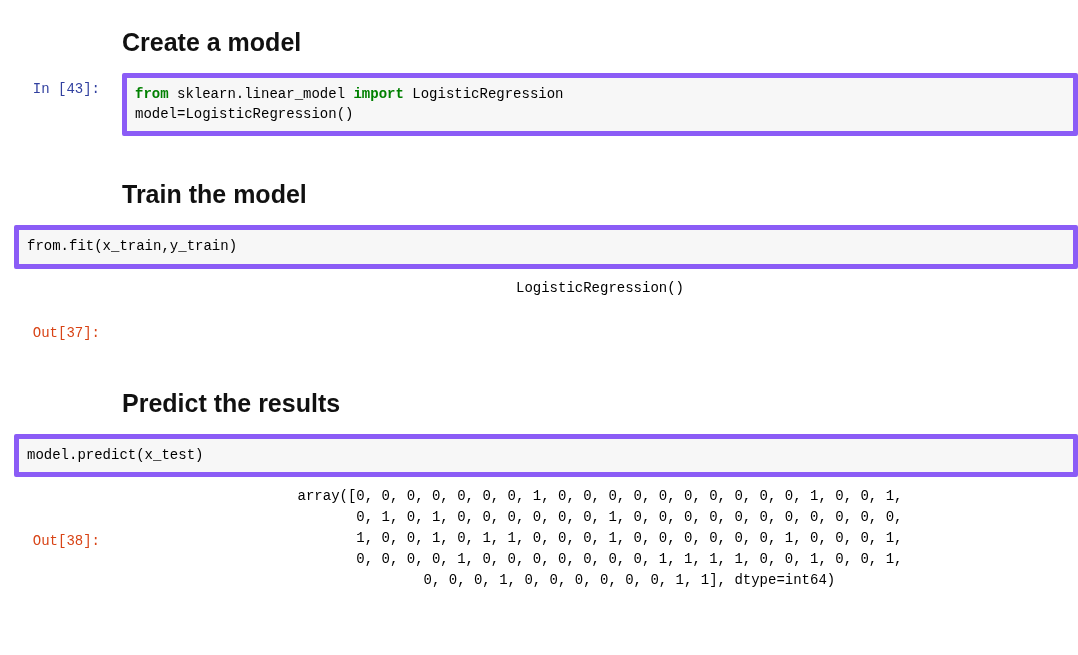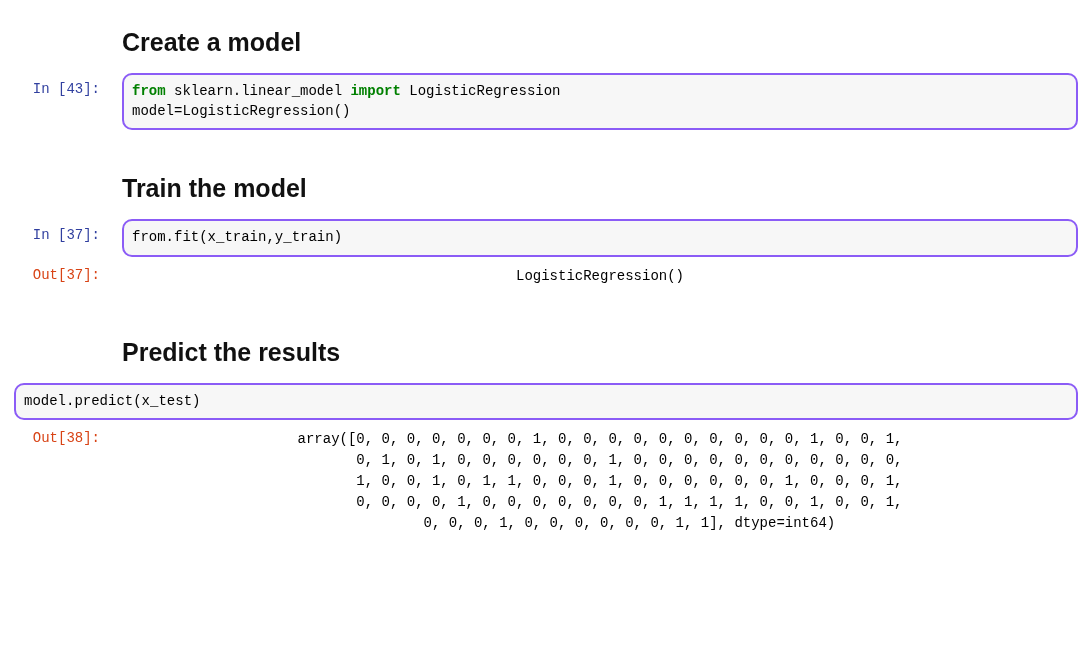--- a/index.html
+++ b/index.html
@@ -22,34 +22,35 @@
       padding: 8px 8px 4px 0;
       font-family: "SFMono-Regular", Consolas, "Liberation Mono", Menlo, monospace;
       font-size: 14px;
       box-sizing: border-box;
     }
     .prompt.in {
       color: #303f9f;
     }
     .prompt.out {
       color: #d84315;
+      margin-top: 46px;
     }
     .prompt.empty {
       color: transparent;
     }
     .cell-body {
       flex: 1;
       padding: 0;
       overflow: hidden;
       margin-left: 14px;
     }
     .code-input {
       background: #f7f7f7;
-      border: 2px solid #8b5cf6;
-      border-radius: 10px;
+      border: 5px solid #8b5cf6;
+      border-radius: 2px;
       padding: 7px 8px;
       font-family: "SFMono-Regular", Consolas, "Liberation Mono", Menlo, monospace;
       font-size: 14px;
       line-height: 1.4;
       white-space: pre;
       color: #000;
     }
     .code-output {
       padding: 7px 4px;
       font-family: "SFMono-Regular", Consolas, "Liberation Mono", Menlo, monospace;
@@ -93,21 +94,20 @@
 <div class="big-spacer"></div>
 
 <div class="cell heading">
   <div class="prompt empty">.</div>
   <div class="cell-body">
     <h2>Train the model</h2>
   </div>
 </div>
 
 <div class="cell">
-  <div class="prompt in">In [37]:</div>
   <div class="cell-body">
     <div class="code-input">from.fit(x_train,y_train)</div>
   </div>
 </div>
 
 <div class="cell">
   <div class="prompt out">Out[37]:</div>
   <div class="cell-body">
     <div class="code-output">LogisticRegression()</div>
   </div>

